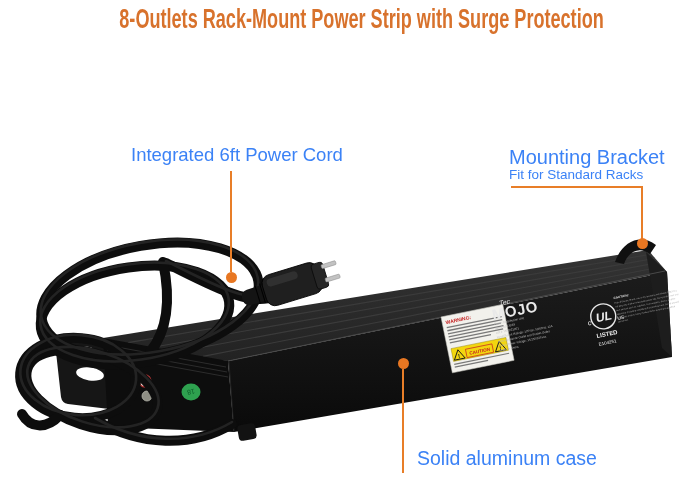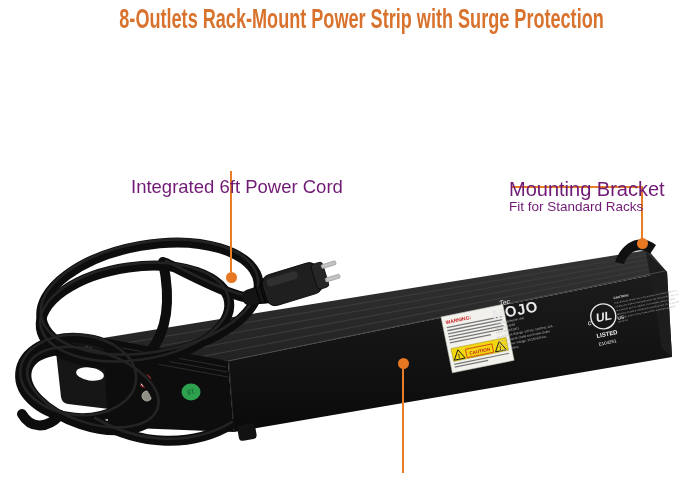--- a/index.html
+++ b/index.html
@@ -8,21 +8,21 @@
     font-family:"Liberation Sans", sans-serif;
     padding-left:30px;
   }
   
   .title{
     position:absolute;top:4px;left:0;width:679px;text-align:center;
     font-size:27px;font-weight:bold;color:#d8722c;white-space:nowrap;
   }
   .title .squeeze{display:inline-block;transform:scaleX(.67);transform-origin:50% 50%;letter-spacing:0;}
   
-  .ann{position:absolute;color:#701a75;white-space:nowrap;z-index:5;margin-top:32px;}
+  .ann{position:absolute;color:#3b82f6;white-space:nowrap;z-index:5;}
   .ann-cord{left:131px;top:144px;font-size:18.5px;}
   .ann-bracket{left:509px;top:146px;font-size:20px;}
   .ann-bracket-sub{left:509px;top:167px;font-size:13.5px;}
   .ann-case{left:417px;top:447px;font-size:19.5px;line-height:23px;white-space:normal;width:200px;}
   .conn{position:absolute;background:#e87e28;z-index:4;}
   .conn.v{width:2px;} .conn.h{height:2px;}
   .dot{position:absolute;width:11px;height:11px;border-radius:50%;background:#e87722;z-index:4;}
   svg text{font-family:"Liberation Sans", sans-serif;}
 </style>
 </head>
@@ -187,16 +187,16 @@
 
   <div class="ann ann-bracket-sub">Fit for Standard Racks</div>
   <div class="ann ann-bracket">Mounting Bracket</div>
   <div class="conn h" style="left:511px;top:186px;width:132px;"></div>
   <div class="conn v" style="left:641px;top:186px;height:53px;"></div>
   <div class="dot" style="left:636.5px;top:237.5px;"></div>
 
   <div class="dot" style="left:397.5px;top:357.5px;"></div>
   <div class="conn v" style="left:402px;top:369px;height:104px;"></div>
   <div class="ann ann-case">
-    <br>
+    <span>Solid aluminum case</span><br>
   </div>
 
 </div>
 
 </body></html>

